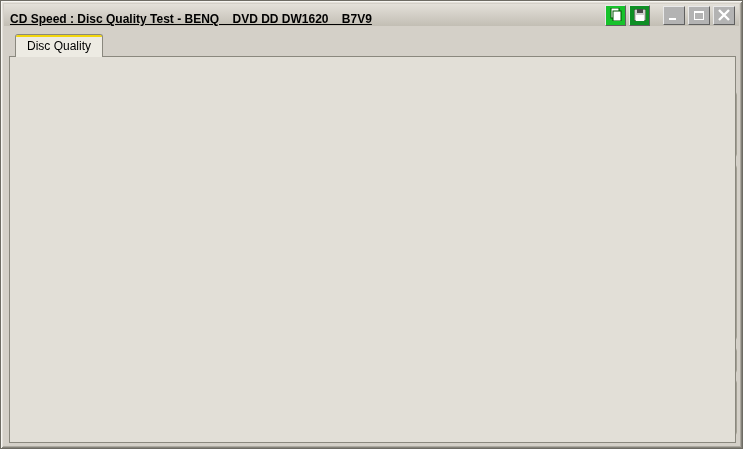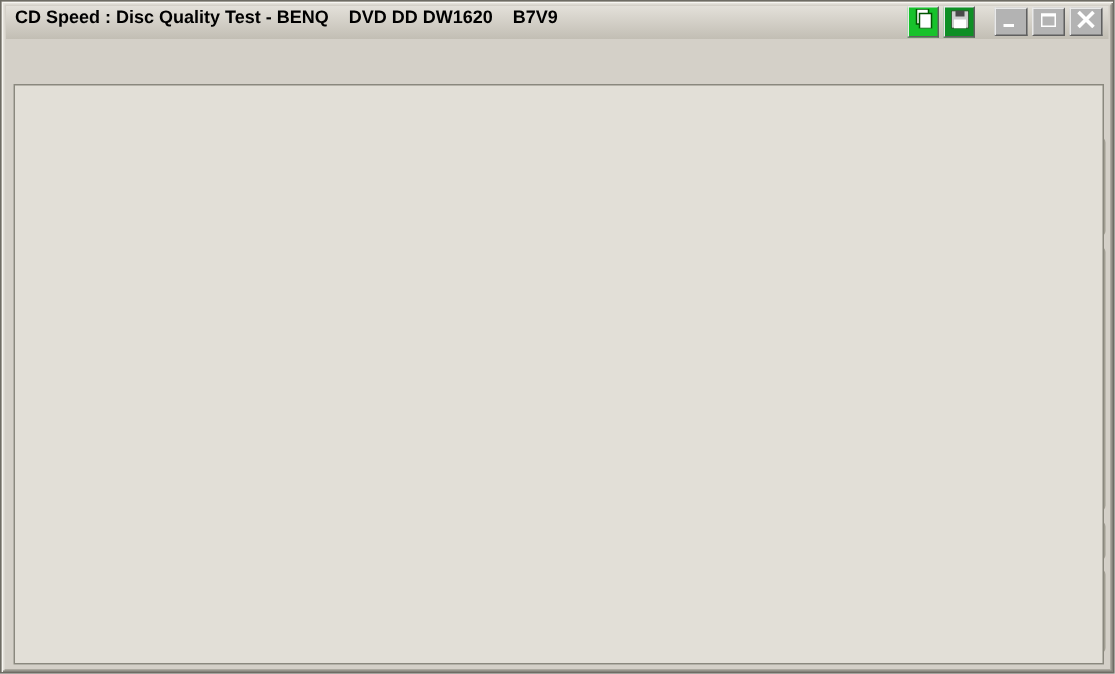--- a/index.html
+++ b/index.html
@@ -1,21 +1,21 @@
 <!DOCTYPE html>
 <html><head>
 <meta charset="utf-8">
 <style>
   html,body{margin:0;padding:0;}
   body{font-family:"Liberation Sans","DejaVu Sans",sans-serif;background:#808080;}
   .window{position:relative;width:743px;height:449px;background:#D4D0C8;
     border:1px solid #6E6C64;box-sizing:border-box;
     box-shadow:inset 1px 1px 0 #F7F6F2, inset -1px -1px 0 #84827A, inset 2px 2px 0 #E4E1DA, inset -2px -2px 0 #ABA89F;}
   .titlebar{position:absolute;left:3px;top:3px;right:3px;height:22px;
-    background:linear-gradient(#E3E0D9,#C2BEB4);display:flex;align-items:flex-start;}
+    background:linear-gradient(#E3E0D9,#C2BEB4);display:flex;align-items:flex-end;text-decoration:underline;}
   .title{font-weight:bold;font-size:12px;color:#000;padding-left:6px;white-space:pre;flex:1;overflow:hidden;}
   .tb-btns{display:flex;align-items:center;gap:3px;padding-right:4px;}
   .tb-btn{width:20px;height:17px;display:flex;align-items:center;justify-content:center;
     background:#B3B3B3;border:1px solid;border-color:#E9E9E9 #5F5F5F #5F5F5F #E9E9E9;}
   .tb-btn.green1{background:#17C22B;width:19px;height:19px;}
   .tb-btn.green2{background:#0E8F25;width:19px;height:19px;margin-right:10px;}
   .tab{position:absolute;left:14px;top:33px;width:88px;height:23px;background:#EDEBE3;
     border:1px solid #8A887E;border-bottom:none;border-radius:3px 3px 0 0;z-index:3;
     font-size:12px;text-align:center;padding-top:4px;box-sizing:border-box;}
   .tab:before{content:"";position:absolute;left:0;top:0;right:0;height:2px;background:#F2D60E;border-radius:3px 3px 0 0;}
@@ -91,20 +91,23 @@
       <span class="tb-btn">
         <span>
           <svg width="12" height="12">
               <path d="M1 1 L11 11 M11 1 L1 11" stroke="#fff" stroke-width="2.4"></path>
             </svg>
         </span>
       </span>
     </span>
   </div>
 
+  <div class="tab">
+    <span>Disc Quality</span>
+  </div>
   <div class="tabpage"></div>
 
   <div class="anno" style="left:62px;top:57px;width:461px;">recorded with PIONEER DVD-RW  DVR-108  v1.20</div>
 
   <div id="chart-layer" style="position:absolute;left:0;top:0;width:743px;height:449px;pointer-events:none;">
       <svg width="461" height="134" style="position:absolute;left:62px;top:71px">
         <rect x="0" y="0" width="461" height="134" fill="#000000"></rect>
         <line x1="10.244444444444445" y1="0" x2="10.244444444444445" y2="134" stroke="#0000A0" stroke-width="1" shape-rendering="crispEdges"></line>
         <line x1="20.48888888888889" y1="0" x2="20.48888888888889" y2="134" stroke="#0000A0" stroke-width="1" shape-rendering="crispEdges"></line>
         <line x1="30.733333333333338" y1="0" x2="30.733333333333338" y2="134" stroke="#0000A0" stroke-width="1" shape-rendering="crispEdges"></line>

